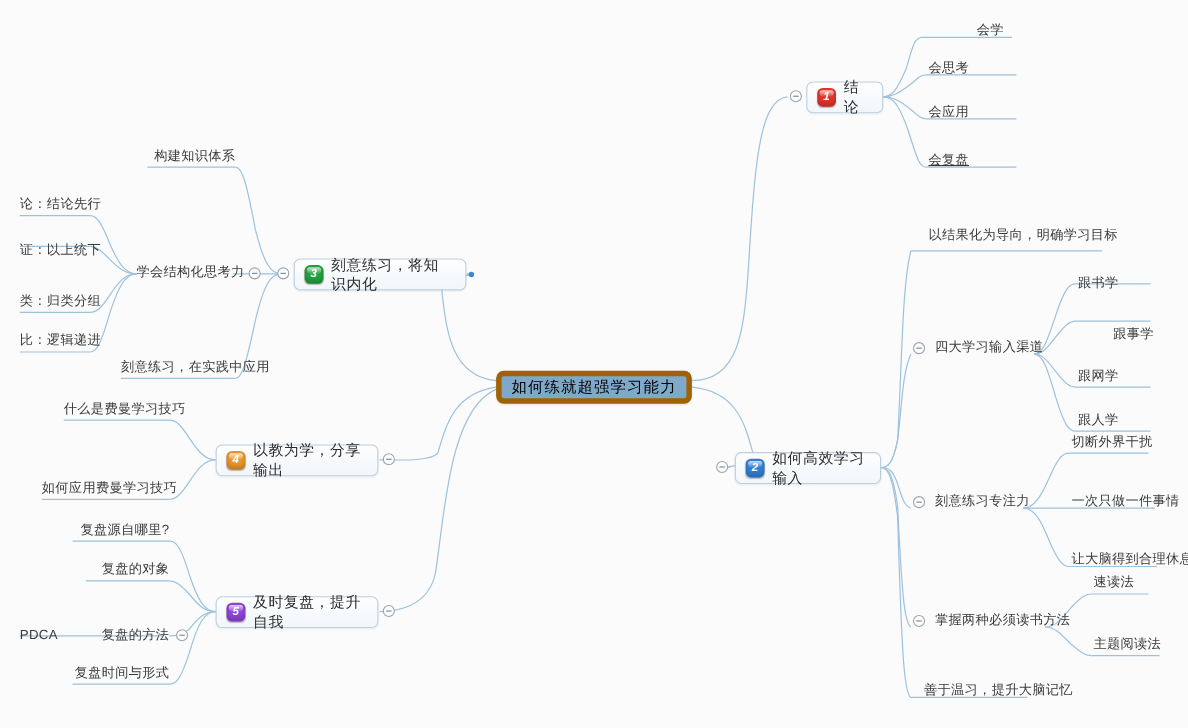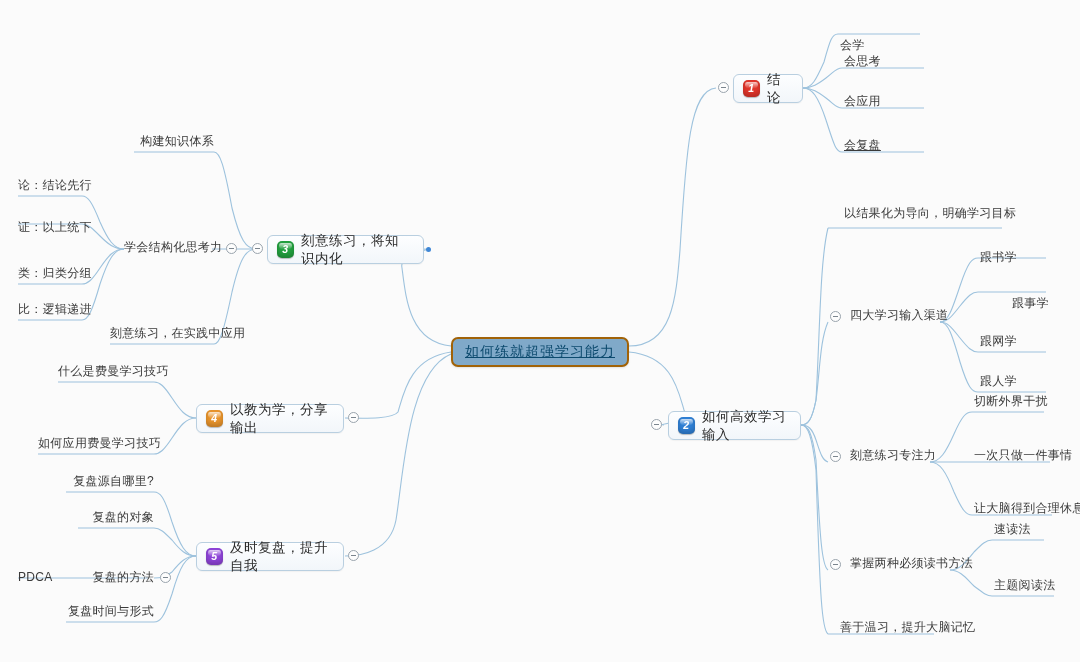--- a/index.html
+++ b/index.html
@@ -11,28 +11,27 @@
     position:relative;
   }
   #map{position:absolute;left:0;top:0;width:1080px;height:662px;}
   svg.links{position:absolute;left:0;top:0;width:1080px;height:662px;pointer-events:none;}
 
   
   .central{
     position:absolute;
     box-sizing:border-box;
     background:#80a9c9;
-    border:2px solid #a16207;
+    border:5px solid #a16207;
     border-radius:7px;
-    color:#0c4a6e;
+    color:#000000;
     font-size:14px;
     letter-spacing:1px;
     display:flex;align-items:center;justify-content:center;
     box-shadow:0 1px 2px rgba(0,0,0,.10);
-    text-decoration:underline;
   }
 
   
   .mainnode{
     position:absolute;
     box-sizing:border-box;
     background:linear-gradient(180deg,#fdfeff 0%,#f2f6fa 100%);
     border:1px solid #b9cfe0;
     border-radius:6px;
     display:flex;align-items:center;
@@ -185,21 +184,21 @@
 
   <div class="central" style="left:451px;top:337px;width:178px;height:30px;">如何练就超强学习能力</div>
 
   <div class="toggle" style="left:718px;top:82px;"></div>
   <div class="mainnode" style="left:733px;top:74px;width:70px;height:29px;">
     <span class="badge" style="background:#e0352b;">
       <span>1</span>
     </span>
     <span>结论</span>
   </div>
-  <div class="leaf r" style="left:840px;top:20px;margin-top:18px;">会学</div>
+  <div class="leaf r" style="left:888px;top:20px;">会学</div>
   <div class="leaf r" style="left:844px;top:54px;">会思考</div>
   <div class="leaf r" style="left:844px;top:94px;">会应用</div>
   <div class="leaf r" style="left:844px;top:138px;text-decoration:underline;">会复盘</div>
 
   <div class="toggle" style="left:651px;top:419px;"></div>
   <div class="mainnode" style="left:668px;top:411px;width:133px;height:29px;">
     <span class="badge" style="background:#2f7fd4;">
       <span>2</span>
     </span>
     <span>如何高效学习输入</span>

